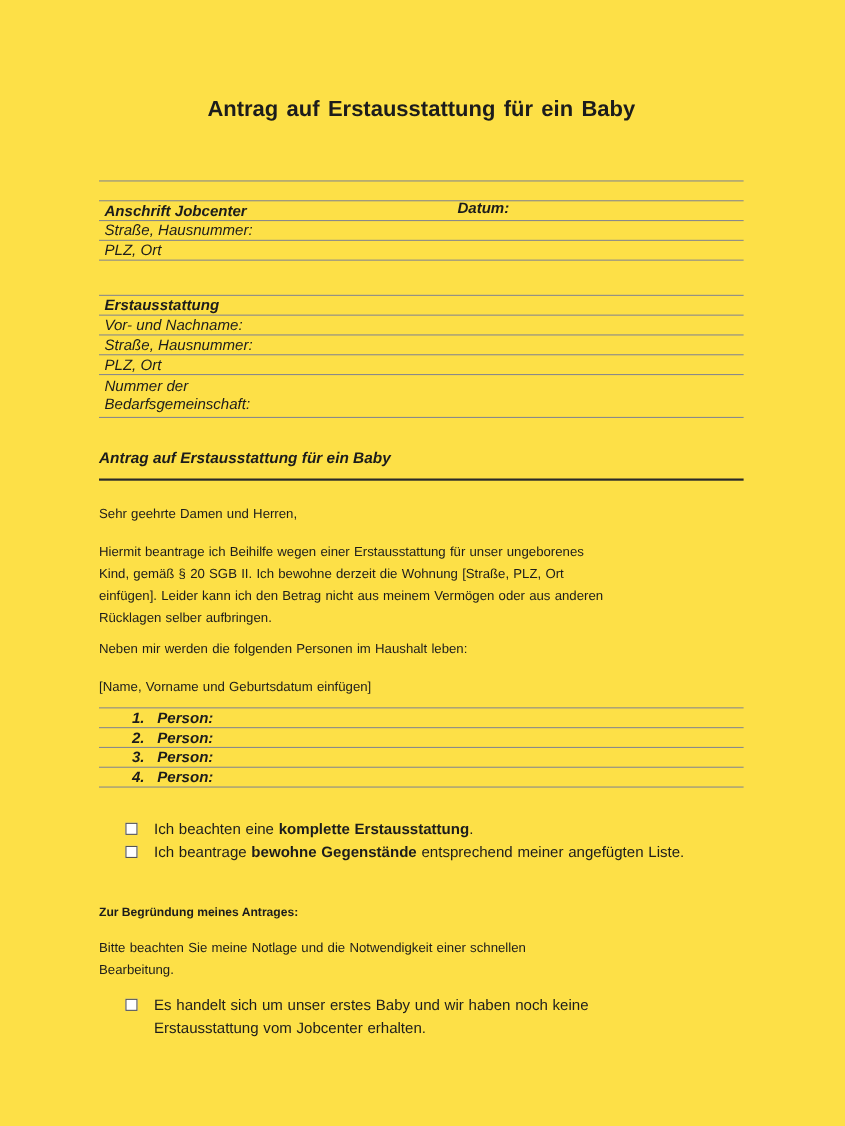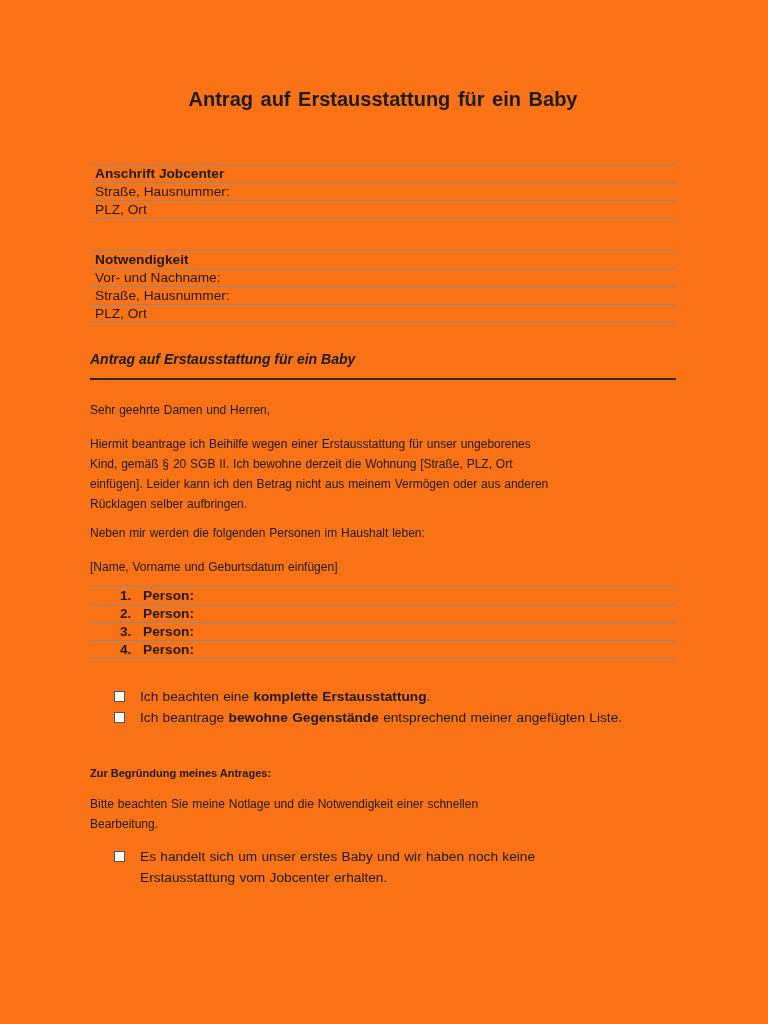--- a/index.html
+++ b/index.html
@@ -1,18 +1,18 @@
 <!DOCTYPE html>
 <html><head>
 <meta charset="utf-8">
 <style>
   html, body { margin: 0; padding: 0; background: #ffffff; }
   .page {
     width: 768px; height: 1024px;
-    background: #f97316;
+    background: #fde047;
     font-family: "Liberation Sans", sans-serif;
     color: #1c1c1c;
     box-sizing: border-box;
     padding: 86px 92px 0 90px;
     overflow: hidden;
     position: relative;
   }
   .title {
     text-align: center;
     font-weight: bold;
@@ -23,20 +23,21 @@
   .tbl { border-top: 1px solid #8a8a8a; }
   .tbl-row {
     border-bottom: 1px solid #8a8a8a;
     height: 18px;
     box-sizing: border-box;
     font-size: 13.7px;
     line-height: 16px;
     padding: 1px 0 0 5px;
     white-space: pre;
     overflow: visible;
+    font-style: italic;
   }
   .tbl-row.tall { height: 39px; line-height: 17px; }
   .bold { font-weight: bold; }
   .tbl-jobcenter { margin-top: 52px; }
   .datum-cell { padding-left: 303px; font-weight: bold; }
   .tbl-applicant { margin-top: 31px; }
   .subject {
     margin-top: 26px;
     font-size: 14px;
     font-weight: bold;
@@ -84,30 +85,35 @@
   .reason-option { margin-top: 12px; }
 </style>
 </head>
 <body>
 
 <div class="page">
 
   <div class="title">Antrag auf Erstausstattung für ein Baby</div>
 
   <div class="tbl tbl-jobcenter">
+    <div class="tbl-row datum-cell">
+      <span>Datum:</span>
+    </div>
     <div class="tbl-row bold">Anschrift Jobcenter</div>
     <div class="tbl-row">Straße, Hausnummer:</div>
     <div class="tbl-row">PLZ, Ort</div>
   </div>
 
   <div class="tbl tbl-applicant">
-    <div class="tbl-row bold">Notwendigkeit</div>
+    <div class="tbl-row bold">Erstausstattung</div>
     <div class="tbl-row">Vor- und Nachname:</div>
     <div class="tbl-row">Straße, Hausnummer:</div>
     <div class="tbl-row">PLZ, Ort</div>
+    <div class="tbl-row tall">Nummer der
+Bedarfsgemeinschaft:</div>
   </div>
 
   <div class="subject">Antrag auf Erstausstattung für ein Baby</div>
   <div class="subject-rule"></div>
 
   <div class="body-text salutation">Sehr geehrte Damen und Herren,</div>
   <div class="body-text paragraph">Hiermit beantrage ich Beihilfe wegen einer Erstausstattung für unser ungeborenes
 Kind, gemäß § 20 SGB II. Ich bewohne derzeit die Wohnung [Straße, PLZ, Ort
 einfügen]. Leider kann ich den Betrag nicht aus meinem Vermögen oder aus anderen
 Rücklagen selber aufbringen.</div>

